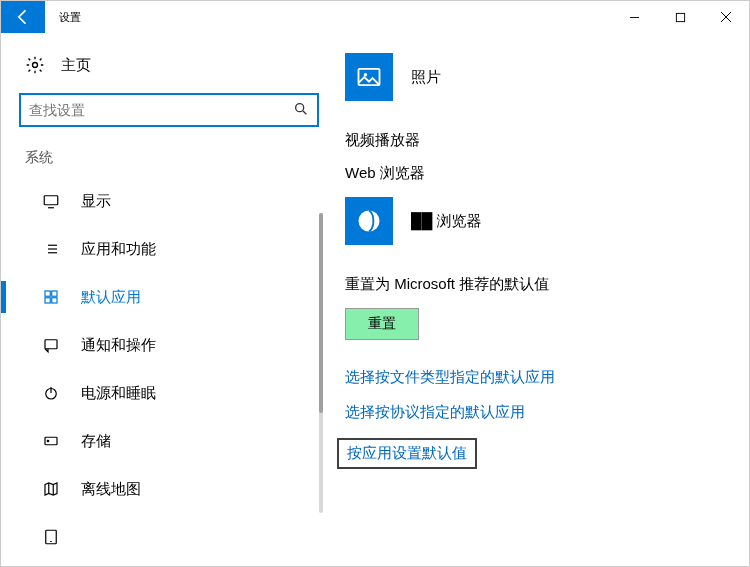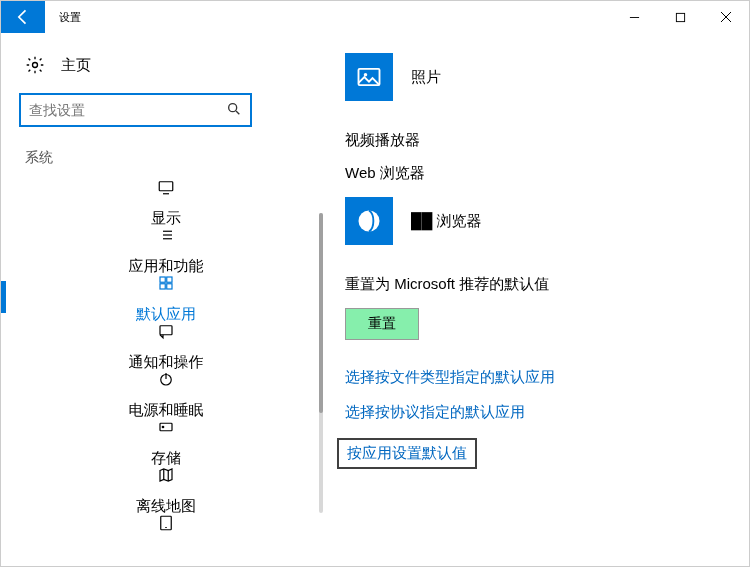--- a/index.html
+++ b/index.html
@@ -9,26 +9,26 @@
   .back-btn { width: 44px; background: #0078d7; color: #fff; display: flex; align-items: center; justify-content: center; font-size: 18px; }
   .title-text { flex: 0 0 auto; padding: 0 14px; display: flex; align-items: center; font-size: 11px; }
   .title-spacer { flex: 1; }
   .win-btn { width: 46px; display: flex; align-items: center; justify-content: center; color: #333; font-size: 13px; }
   .win-btn.close { font-size: 16px; }
   .body { flex: 1; display: flex; overflow: hidden; }
   .sidebar { width: 330px; padding: 18px 0 0 0; position: relative; overflow: hidden; }
   .home-row { display: flex; align-items: center; padding: 4px 24px 18px 24px; gap: 16px; font-size: 15px; }
   .gear-icon { width: 20px; height: 20px; display: flex; align-items: center; justify-content: center; }
   .search-wrap { padding: 0 18px 22px 18px; }
-  .search-box { width: 233px; height: 34px; border: 2px solid #0078d7; display: flex; align-items: center; padding: 0 8px; }
+  .search-box { width: 300px; height: 34px; border: 2px solid #0078d7; display: flex; align-items: center; padding: 0 8px; }
   .search-input { flex: 1; border: none; outline: none; font-size: 14px; color: #666; font-family: inherit; }
   .search-icon { color: #333; }
   .section-label { padding: 0 24px 10px 24px; color: #555; font-size: 14px; }
   .nav-list { display: flex; flex-direction: column; }
-  .nav-item { display: flex; align-items: center; gap: 12px; height: 48px; padding: 0 12px; font-size: 15px; color: #000; position: relative; flex-direction: column; }
+  .nav-item { display: flex; align-items: center; gap: 20px; height: 48px; padding: 0 40px; font-size: 15px; color: #000; position: relative; }
   .nav-item.active { color: #0078d7; }
   .nav-item.active::before { content: ""; position: absolute; left: 0; top: 8px; bottom: 8px; width: 5px; background: #0078d7; }
   .nav-icon { width: 20px; height: 20px; display: flex; align-items: center; justify-content: center; flex-shrink: 0; }
   .nav-icon svg { width: 18px; height: 18px; }
   .sidebar-sb { position: absolute; right: 8px; top: 180px; width: 4px; height: 300px; background: #d8d8d8; border-radius: 2px; }
   .sidebar-sb-thumb { position: absolute; top: 0; width: 4px; height: 200px; background: #a0a0a0; border-radius: 2px; }
   .content { flex: 1; padding: 20px 0 0 0; overflow: hidden; position: relative; }
   .content-inner { padding: 0 14px; }
   .app-row { display: flex; align-items: center; gap: 18px; margin-bottom: 30px; }
   .app-tile { width: 48px; height: 48px; background: #0078d7; color: #fff; display: flex; align-items: center; justify-content: center; flex-shrink: 0; }

